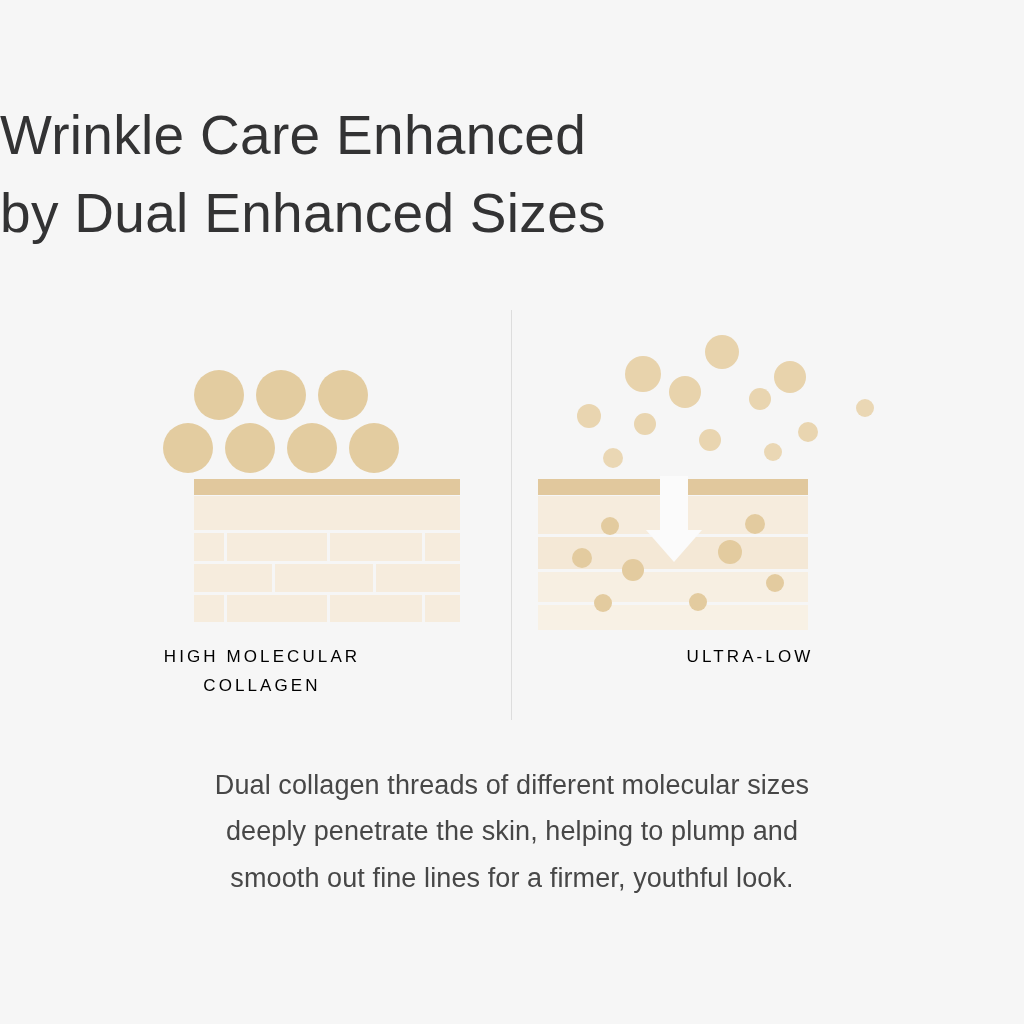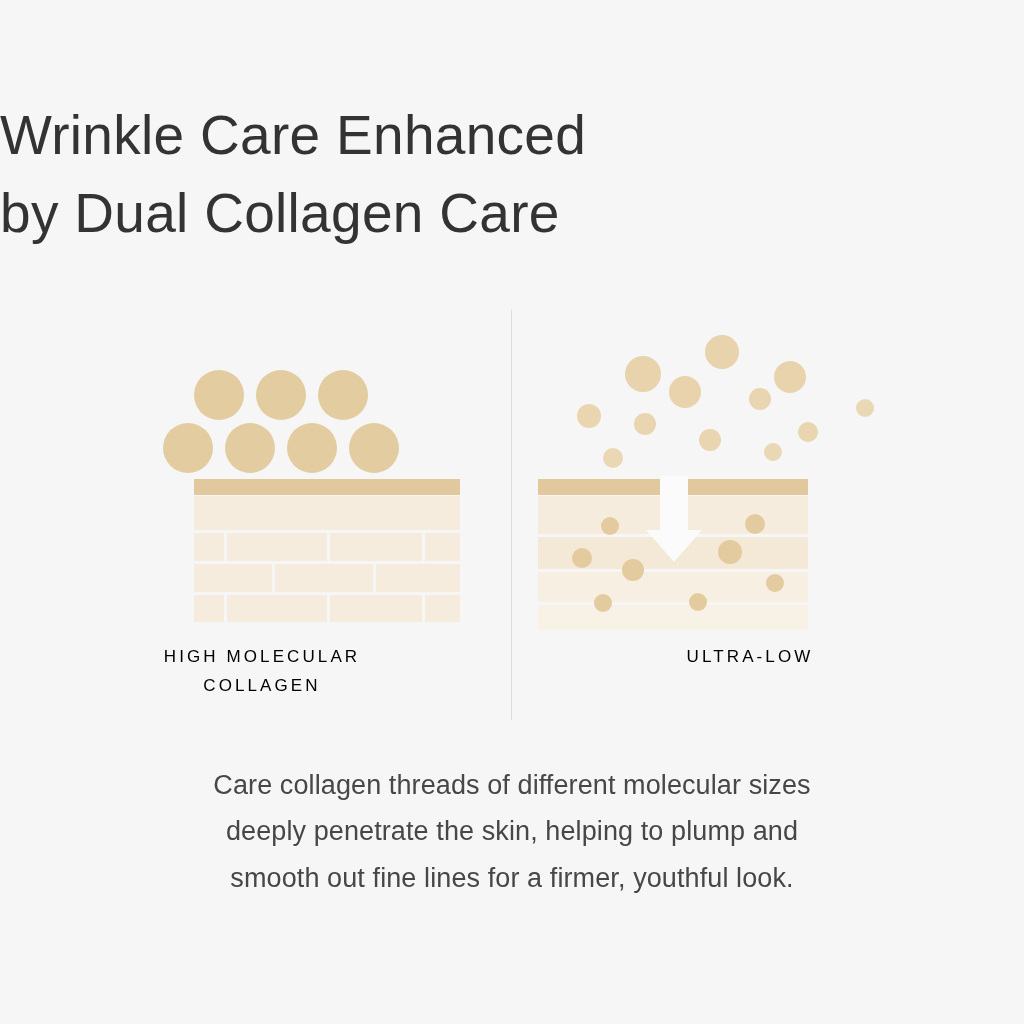--- a/index.html
+++ b/index.html
@@ -102,21 +102,21 @@
     white-space: nowrap;
   }
 </style>
 </head>
 <body>
 
 <div class="canvas">
 
   <div class="title-block">
     <div class="title-line">Wrinkle Care Enhanced</div>
-    <div class="title-line">by Dual Collagen Care</div>
+    <div class="title-line">by Dual Enhanced Sizes</div>
   </div>
 
   <div class="divider"></div>
 
   <div class="panel panel-left">
 
     <svg class="art" viewBox="0 0 460 300">
 
       <g>
         <circle cx="187" cy="65" r="25" fill="#e3cca0"></circle>
@@ -204,18 +204,18 @@
         <circle cx="178" cy="272" r="9" fill="#e3cb9f"></circle>
       </g>
     </svg>
 
     <div class="caption">
       <span>ULTRA-LOW</span>
     </div>
   </div>
 
   <div class="body-block">
-    <div class="body-line">Care collagen threads of different molecular sizes</div>
+    <div class="body-line">Dual collagen threads of different molecular sizes</div>
     <div class="body-line">deeply penetrate the skin, helping to plump and</div>
     <div class="body-line">smooth out fine lines for a firmer, youthful look.</div>
   </div>
 
 </div>
 
 </body></html>

